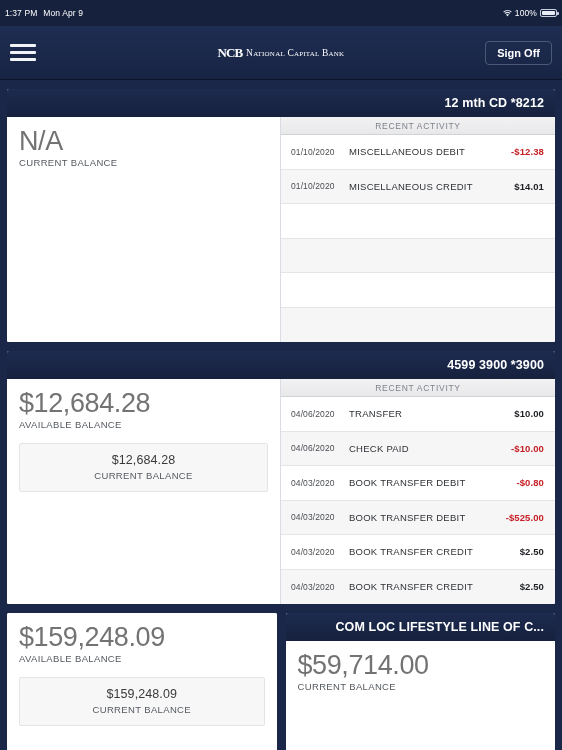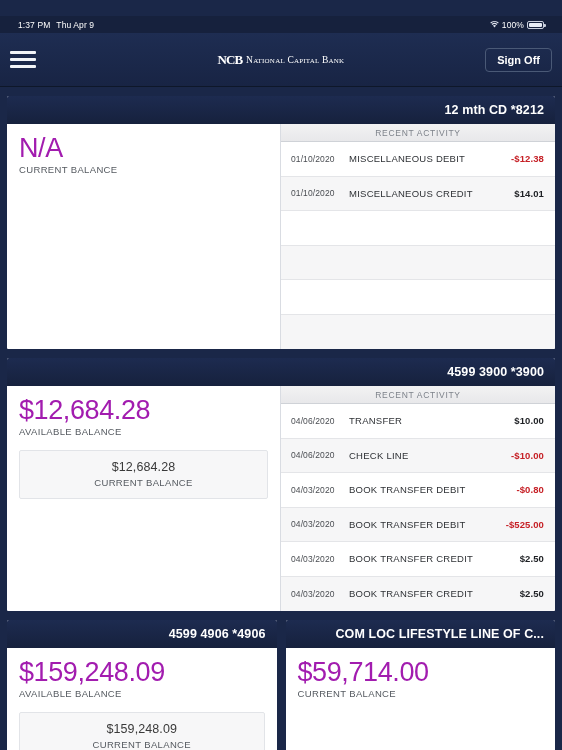--- a/index.html
+++ b/index.html
@@ -8,29 +8,28 @@
     width: 562px;
     height: 750px;
     overflow: hidden;
     background: #1a2748;
     font-family: "Liberation Sans", sans-serif;
     -webkit-font-smoothing: antialiased;
   }
 
   
   .status-bar {
-    height: 17px;
+    height: 26px;
     background: #16213d;
     display: flex;
     align-items: center;
-    padding: 0 18px;
+    padding: 0 5px;
     color: #ffffff;
     font-size: 8.5px;
     letter-spacing: 0.1px;
-    margin-top: 16px;
   }
   .status-left { display: flex; align-items: center; gap: 6px; }
   .status-right { margin-left: auto; display: flex; align-items: center; gap: 3px; }
   .wifi-icon { display: inline-block; width: 9px; height: 7px; position: relative; }
   .wifi-icon svg { display: block; }
   .battery-shell {
     width: 17px; height: 8px;
     border: 1px solid #c9cfdd;
     border-radius: 2px;
     position: relative;
@@ -142,21 +141,21 @@
   }
   .balance-pane {
     flex: 0 0 274px;
     padding: 10px 12px 12px 12px;
     background: #ffffff;
     border-right: 1px solid #d9dce2;
   }
   .balance-pane.full { flex: 1 1 auto; border-right: none; }
   .balance-amount {
     font-size: 27px;
-    color: #a21caf;
+    color: #737373;
     font-weight: normal;
     line-height: 1.08;
     letter-spacing: -0.4px;
   }
   .balance-label {
     font-size: 9.5px;
     color: #555a60;
     letter-spacing: 0.35px;
     margin-top: 1px;
   }
@@ -243,21 +242,21 @@
     border-right: none;
     min-height: 150px;
   }
 </style>
 </head>
 <body>
 
 <div class="status-bar">
   <div class="status-left">
     <span>1:37 PM</span>
-    <span>Thu Apr 9</span>
+    <span>Mon Apr 9</span>
   </div>
   <div class="status-right">
     <span class="wifi-icon">
       <svg width="9" height="7" viewBox="0 0 9 7">
         <path d="M4.5 6.4 L2.9 4.5 A2.6 2.6 0 0 1 6.1 4.5 Z" fill="#dfe4ef"></path>
         <path d="M1.6 3.1 A4.4 4.4 0 0 1 7.4 3.1 L6.6 3.9 A3.3 3.3 0 0 0 2.4 3.9 Z" fill="#dfe4ef"></path>
         <path d="M0.3 1.6 A6.3 6.3 0 0 1 8.7 1.6 L8.0 2.4 A5.2 5.2 0 0 0 1.0 2.4 Z" fill="#dfe4ef"></path>
       </svg>
     </span>
     <span>100%</span>
@@ -338,21 +337,21 @@
       </div>
       <div class="activity-pane">
         <div class="activity-title">RECENT ACTIVITY</div>
         <div class="activity-row">
           <span class="act-date">04/06/2020</span>
           <span class="act-desc">TRANSFER</span>
           <span class="act-amt">$10.00</span>
         </div>
         <div class="activity-row alt">
           <span class="act-date">04/06/2020</span>
-          <span class="act-desc">CHECK LINE</span>
+          <span class="act-desc">CHECK PAID</span>
           <span class="act-amt negative">-$10.00</span>
         </div>
         <div class="activity-row">
           <span class="act-date">04/03/2020</span>
           <span class="act-desc">BOOK TRANSFER DEBIT</span>
           <span class="act-amt negative">-$0.80</span>
         </div>
         <div class="activity-row alt">
           <span class="act-date">04/03/2020</span>
           <span class="act-desc">BOOK TRANSFER DEBIT</span>
@@ -367,21 +366,20 @@
           <span class="act-date">04/03/2020</span>
           <span class="act-desc">BOOK TRANSFER CREDIT</span>
           <span class="act-amt">$2.50</span>
         </div>
       </div>
     </div>
   </div>
 
   <div class="card-row">
     <div class="card">
-      <div class="card-header">4599 4906 *4906</div>
       <div class="card-body">
         <div class="balance-pane full">
           <div class="balance-amount">$159,248.09</div>
           <div class="balance-label">AVAILABLE BALANCE</div>
           <div class="sub-balance-box">
             <div class="sub-balance-amount">$159,248.09</div>
             <div class="sub-balance-label">CURRENT BALANCE</div>
           </div>
         </div>
       </div>

